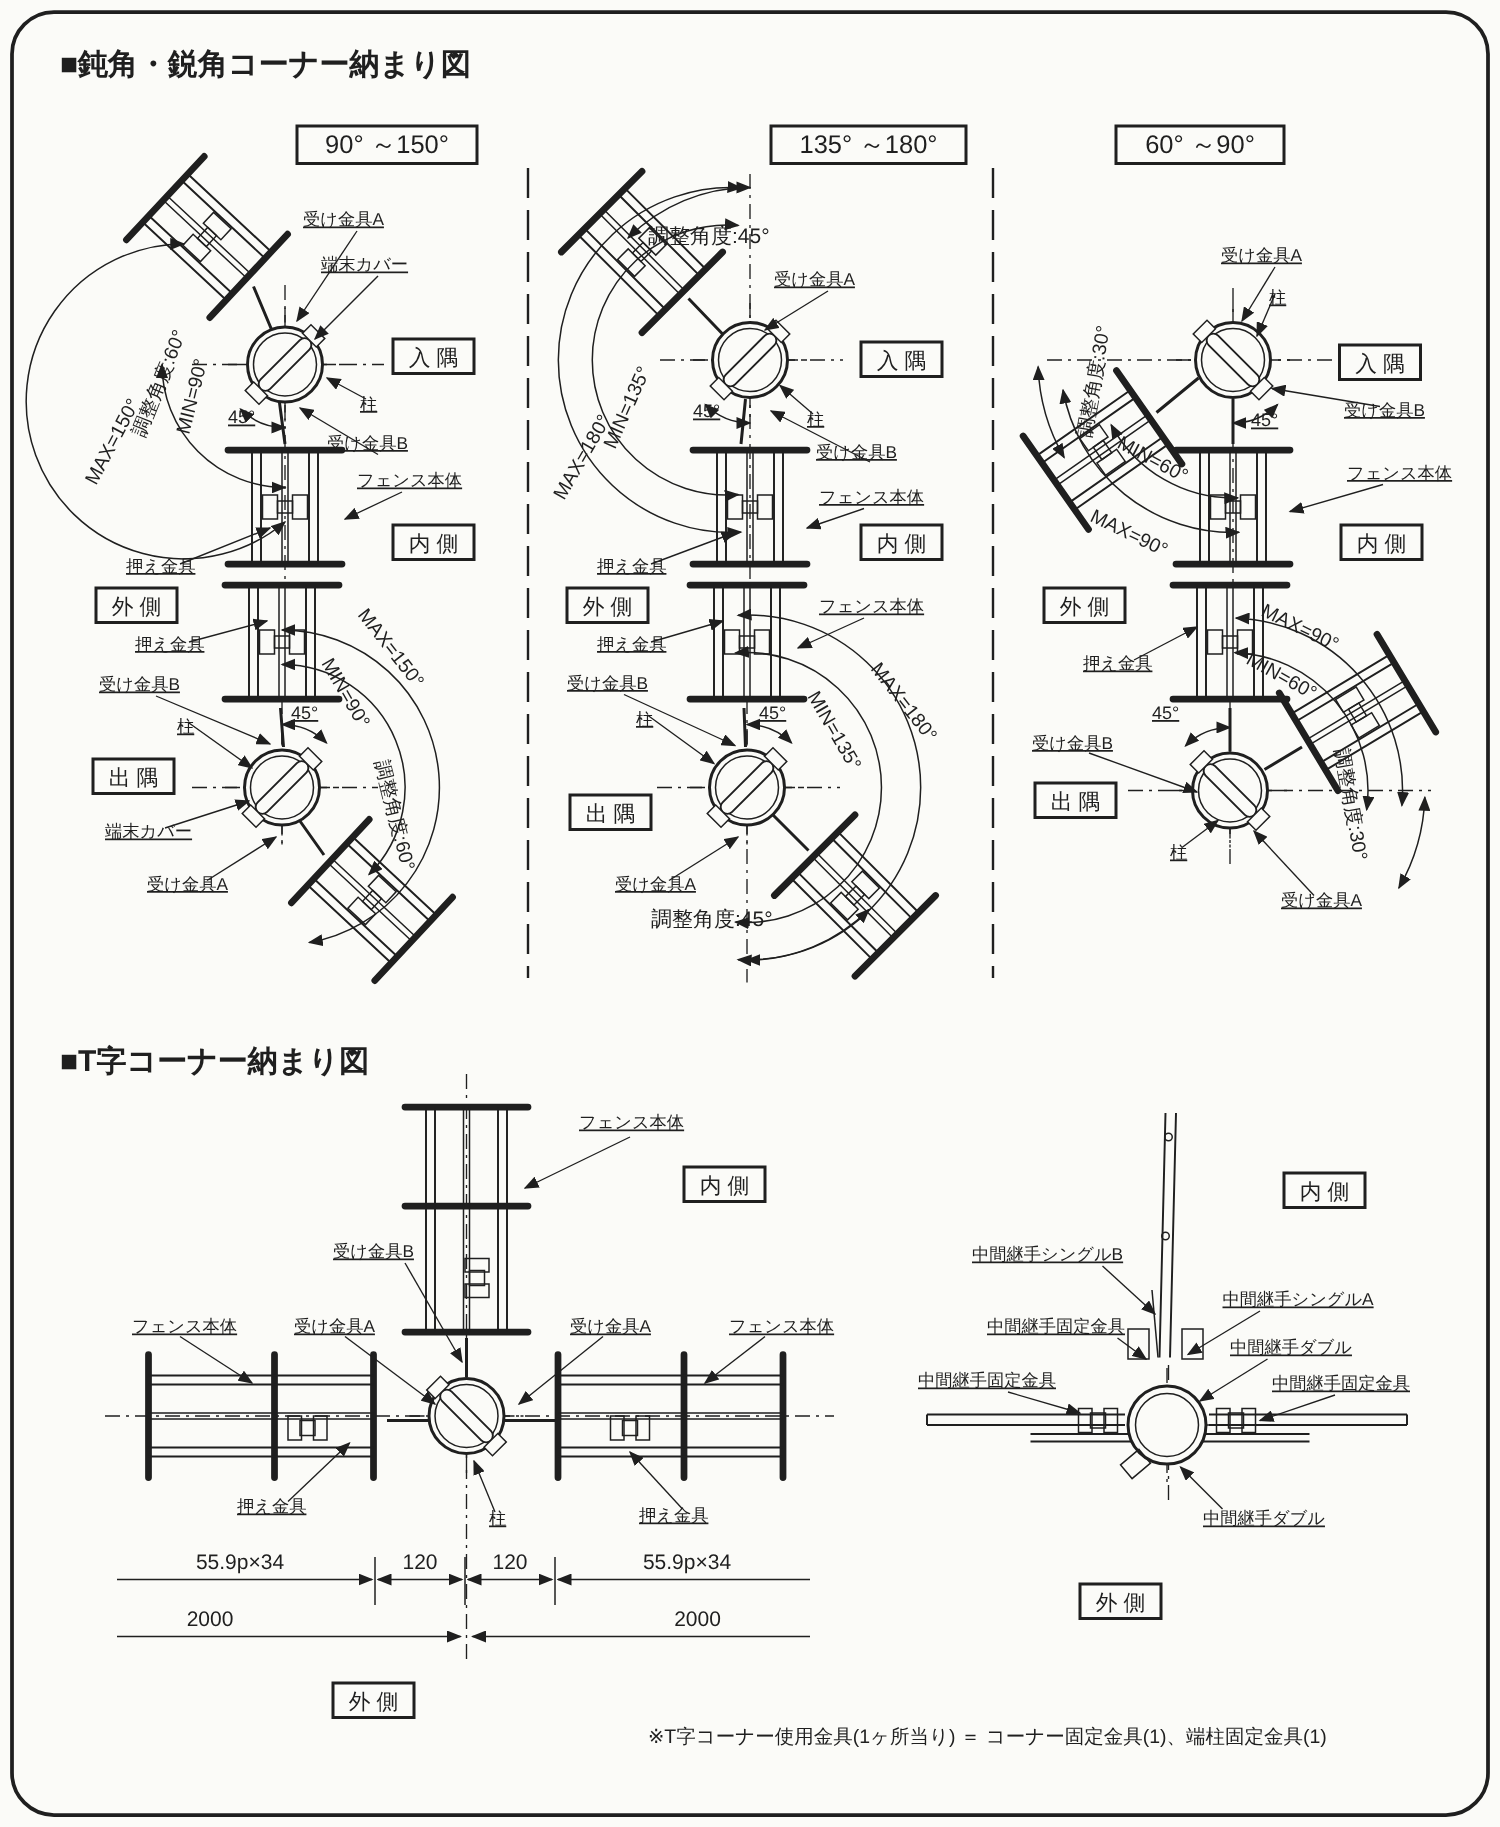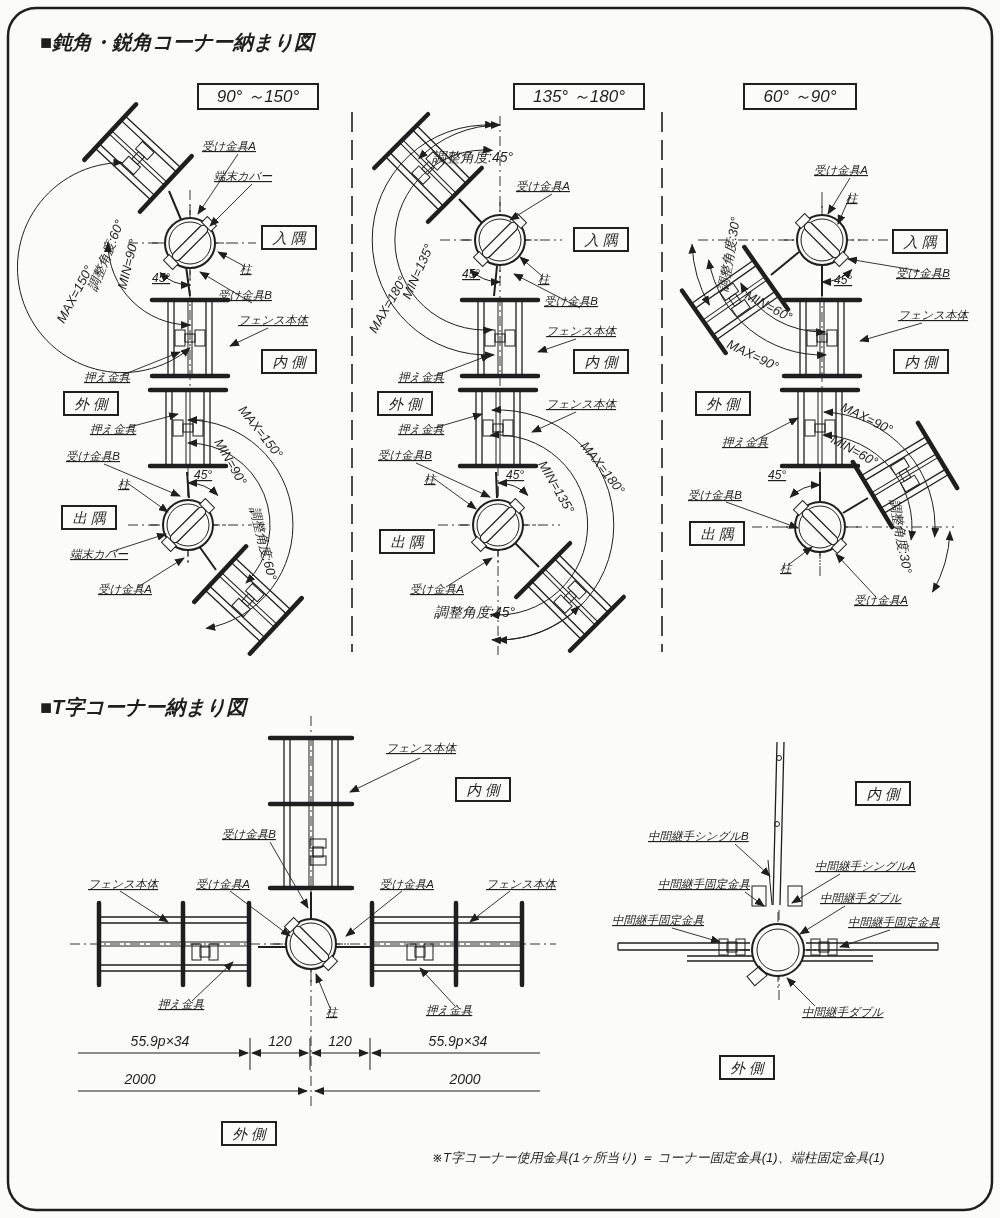--- a/index.html
+++ b/index.html
@@ -1,16 +1,16 @@
 <!DOCTYPE html>
 <html><head>
 <meta charset="utf-8">
 <style>
   html,body{margin:0;padding:0;background:#e8e8e6;}
-  #page{width:1000px;height:1218px;background:#fbfbf8;position:relative;overflow:hidden;font-style:italic;}
+  #page{width:1000px;height:1218px;background:#fbfbf8;position:relative;overflow:hidden;}
   svg{display:block;}
   svg text{font-family:"Liberation Sans","DejaVu Sans",sans-serif;fill:#1f1f1f;}
   .ttl{font-size:20px;font-weight:600;}
   .hdr{font-size:17px;}
   .boxT{font-size:14.5px;}
   .lbl{font-size:11.5px;text-decoration:underline;}
   .deg{font-size:12px;text-decoration:underline;}
   .arcT{font-size:13px;}
   .adj{font-size:14px;}
   .dimT{font-size:14px;}

